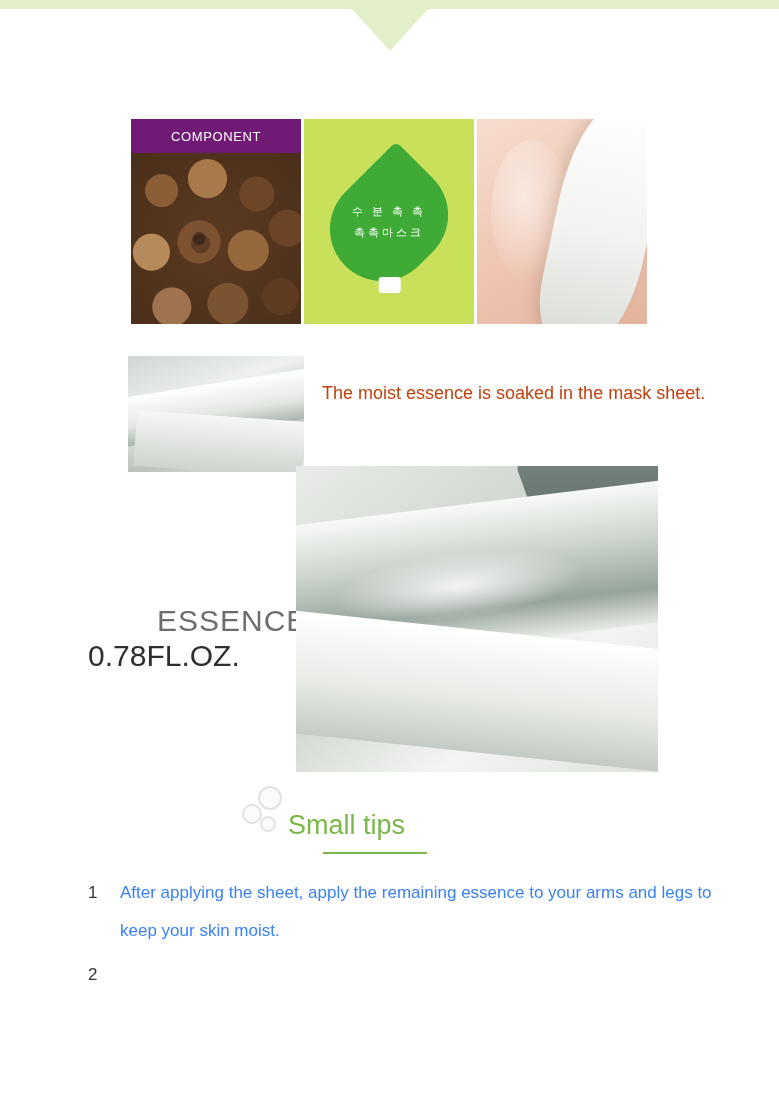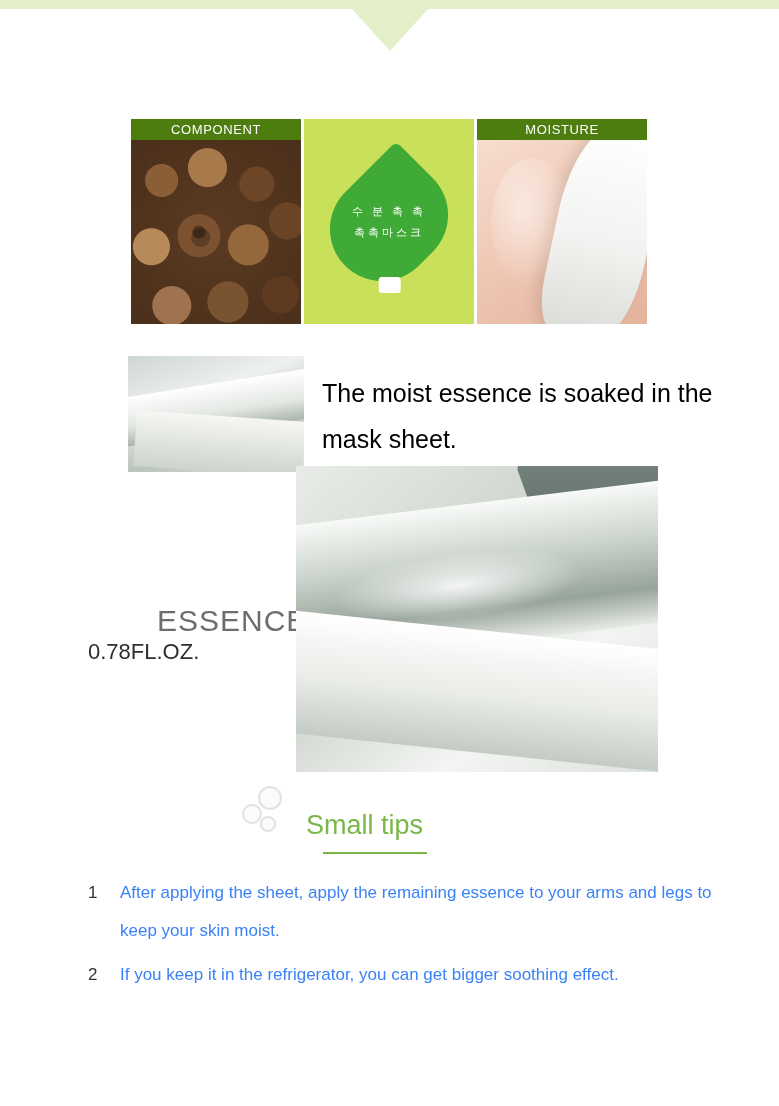--- a/index.html
+++ b/index.html
@@ -45,22 +45,22 @@
     display: flex;
     gap: 3px;
   }
   .feature-cell {
     width: 170px;
     height: 205px;
     display: flex;
     flex-direction: column;
   }
   .feature-head {
-    height: 21px;
-    background: #4d7c0f;
+    height: 34px;
+    background: #701a75;
     color: #ffffff;
     font-size: 13px;
     letter-spacing: 0.6px;
     display: flex;
     align-items: center;
     justify-content: center;
     font-family: "Liberation Sans", sans-serif;
   }
   .feature-img {
     flex: 1;
@@ -197,40 +197,40 @@
     height: 48%;
     background: linear-gradient(180deg, #f6f7f4 0%, #cdd3cd 100%);
     transform: rotate(4deg);
   }
 
   .moist-text {
     position: absolute;
     top: 370px;
     left: 322px;
     width: 400px;
-    color: #000000;
-    font-size: 25px;
+    color: #c2410c;
+    font-size: 18px;
     line-height: 46px;
     font-family: "Liberation Sans", sans-serif;
   }
 
   .essence-label {
     position: absolute;
     top: 604px;
     left: 157px;
     color: #6d6d6d;
     font-size: 30px;
     letter-spacing: 1px;
   }
   .essence-value {
     position: absolute;
     top: 639px;
     left: 88px;
     color: #2e2e2e;
-    font-size: 22px;
+    font-size: 30px;
   }
 
   .foil-big {
     position: absolute;
     top: 466px;
     left: 296px;
     width: 362px;
     height: 306px;
     background: linear-gradient(140deg, #e9ece8 0%, #cfd6ce 40%, #f3f5f2 70%, #dde2dc 100%);
     overflow: hidden;
@@ -288,21 +288,21 @@
     border-radius: 50%;
     background: #fafbfa;
   }
   .bub.b1 { width: 20px; height: 20px; left: 22px; top: 0; }
   .bub.b2 { width: 16px; height: 16px; left: 6px;  top: 18px; }
   .bub.b3 { width: 12px; height: 12px; left: 24px; top: 30px; }
 
   .tips-title {
     position: absolute;
     top: 810px;
-    left: 306px;
+    left: 288px;
     color: #7ab648;
     font-size: 27px;
   }
   .tips-underline {
     position: absolute;
     top: 852px;
     left: 323px;
     width: 104px;
     height: 2px;
     background: #7ab648;
@@ -356,21 +356,20 @@
             <span class="drop-line">수 분 촉 촉</span>
             <span class="drop-line">촉촉마스크</span>
           </div>
           <div class="drop-badge"></div>
         </div>
       </div>
     </div>
   </div>
 
   <div class="feature-cell">
-    <div class="feature-head">MOISTURE</div>
     <div class="feature-img">
       <div class="hand"></div>
     </div>
   </div>
 
 </div>
 
 <div class="foil-small"></div>
 
 <div class="moist-text">The moist essence is soaked in the mask sheet.</div>
@@ -393,15 +392,14 @@
 <div class="tips-title">Small tips</div>
 <div class="tips-underline"></div>
 
 <div class="tips-list">
   <div class="tip-row">
     <div class="tip-num">1</div>
     <div class="tip-text">After applying the sheet, apply the remaining essence to your arms and legs to keep your skin moist.</div>
   </div>
   <div class="tip-row">
     <div class="tip-num">2</div>
-    <div class="tip-text">If you keep it in the refrigerator, you can get bigger soothing effect.</div>
   </div>
 </div>
 
 </body></html>

